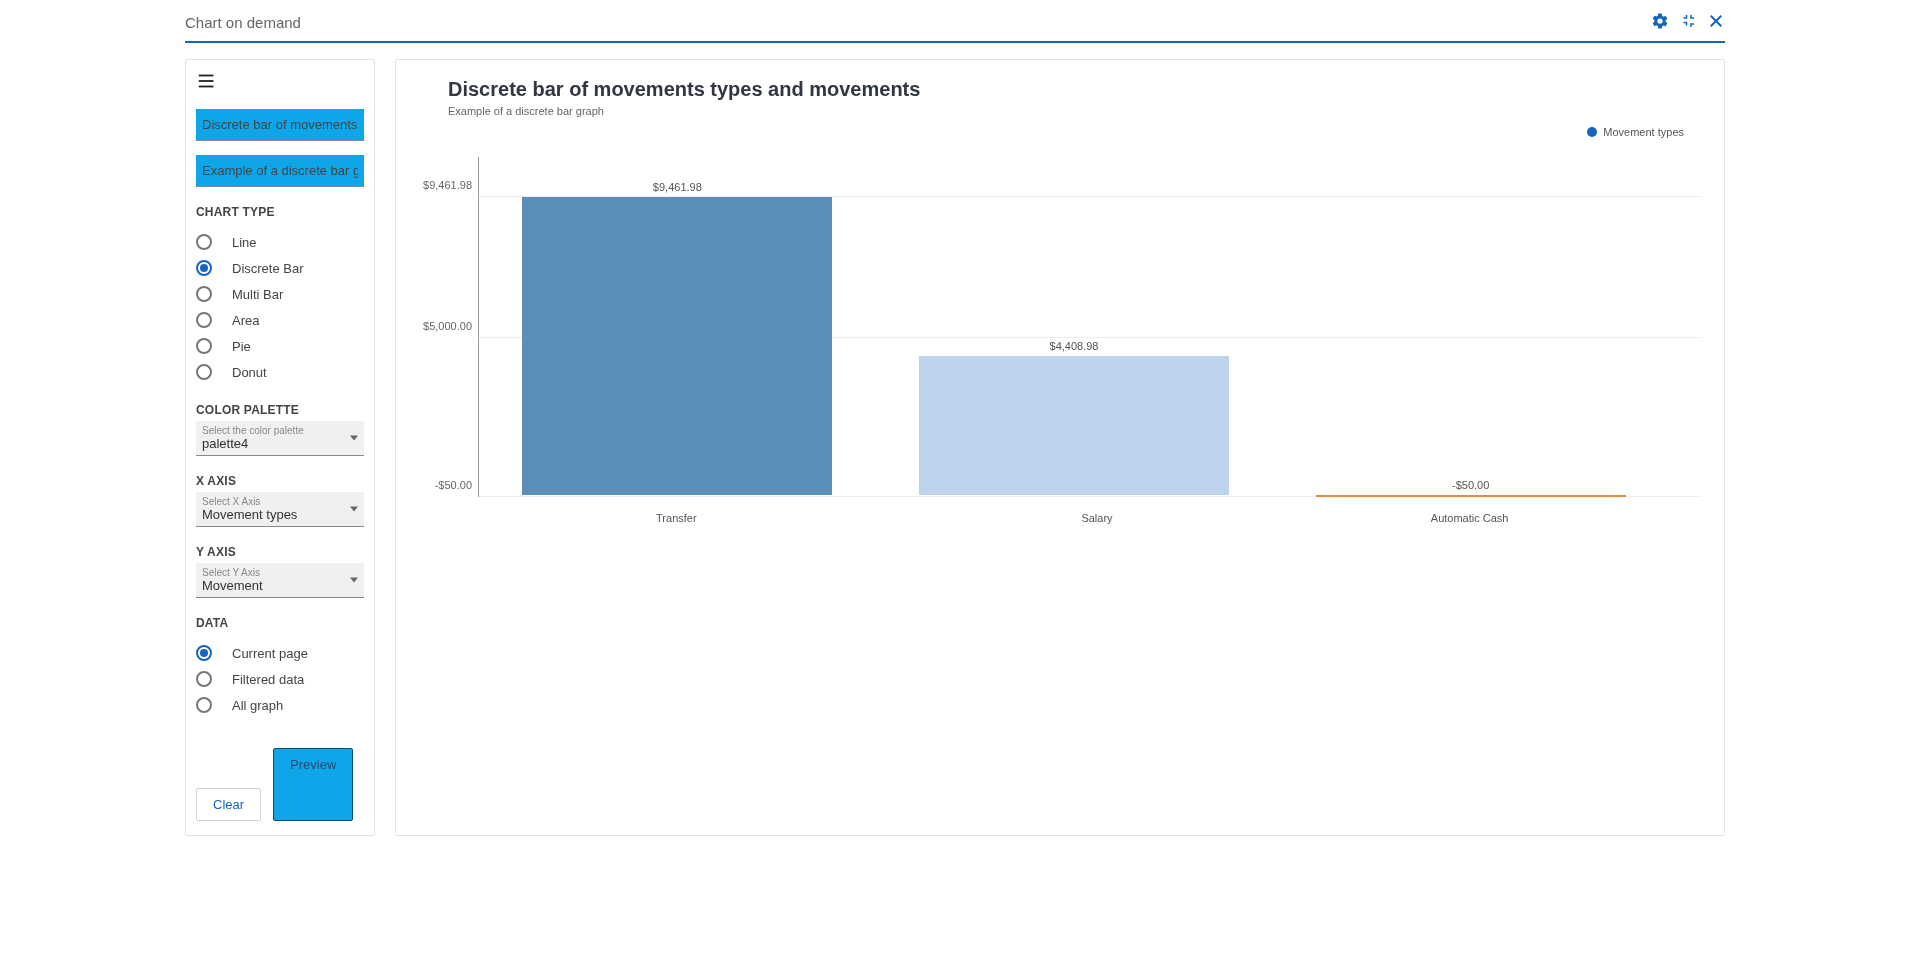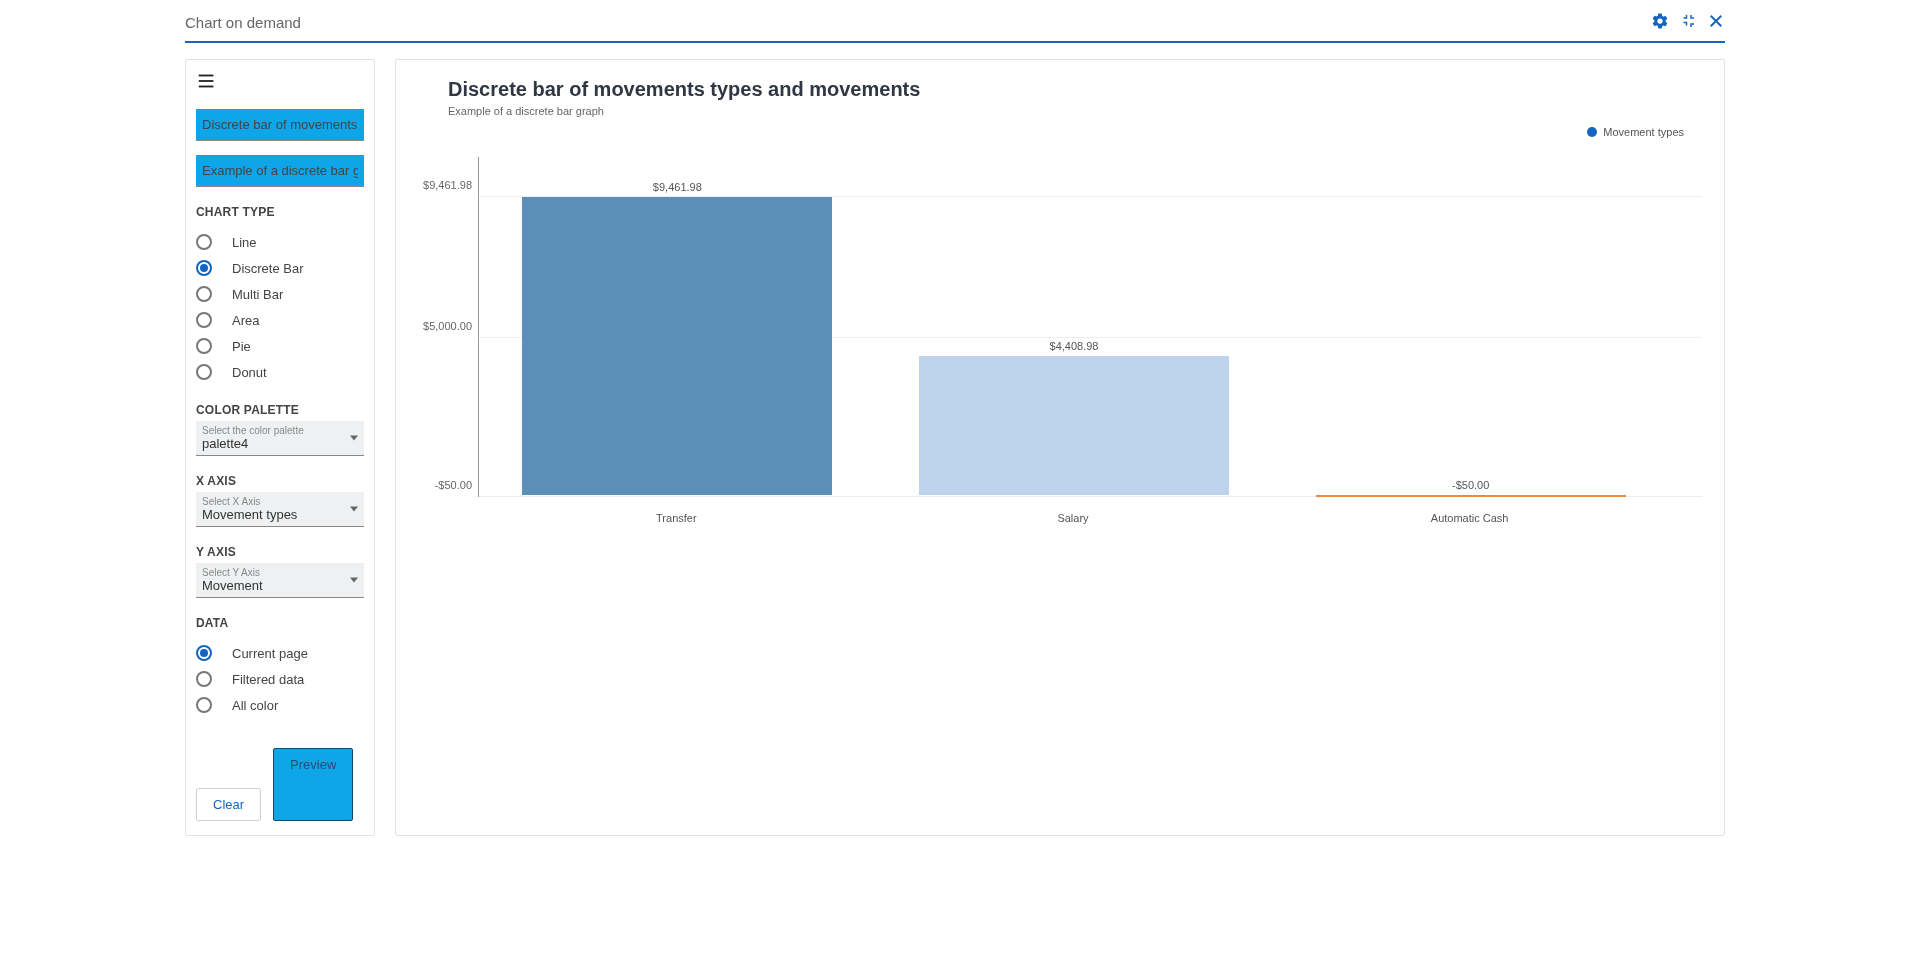--- a/index.html
+++ b/index.html
@@ -315,21 +315,21 @@
           <div class="radio-row">
             <div class="radio-circle selected"></div>
             <div class="radio-label">Current page</div>
           </div>
           <div class="radio-row">
             <div class="radio-circle"></div>
             <div class="radio-label">Filtered data</div>
           </div>
           <div class="radio-row">
             <div class="radio-circle"></div>
-            <div class="radio-label">All color</div>
+            <div class="radio-label">All graph</div>
           </div>
         </div>
 
       <div class="btn-row">
         <div class="btn btn-clear">Clear</div>
         <div class="btn btn-preview">Preview</div>
       </div>
     </div>
 
     <div class="chart-panel">
@@ -357,18 +357,18 @@
             <div class="bar-slot" style="left: 440px; width: 310px; height: 300px;">
               <div class="bar" style="background: rgb(189, 211, 235); bottom: 1.57696px; height: 139.056px;"></div>
               <div class="val-label" style="bottom: 144.633px; text-align: center;">$4,408.98</div>
             </div>
             <div class="bar-slot" style="left: 836.667px; width: 310px; height: 300px;">
               <div class="bar" style="background: rgb(232, 139, 58); bottom: 0px; height: 2px;"></div>
               <div class="val-label" style="bottom: 5.57696px;">-$50.00</div>
             </div>
           </div>
       <div class="cat-label" style="left: 103.333px; width: 310px;">Transfer</div>
-          <div class="cat-label" style="left: 500px; width: 310px;">Salary</div>
+          <div class="cat-label" style="left: 524px; width: 310px;">Salary</div>
           <div class="cat-label" style="left: 896.667px; width: 310px;">Automatic Cash</div>
         </div>
     </div>
   </div>
 </div>
 
 </body></html>

